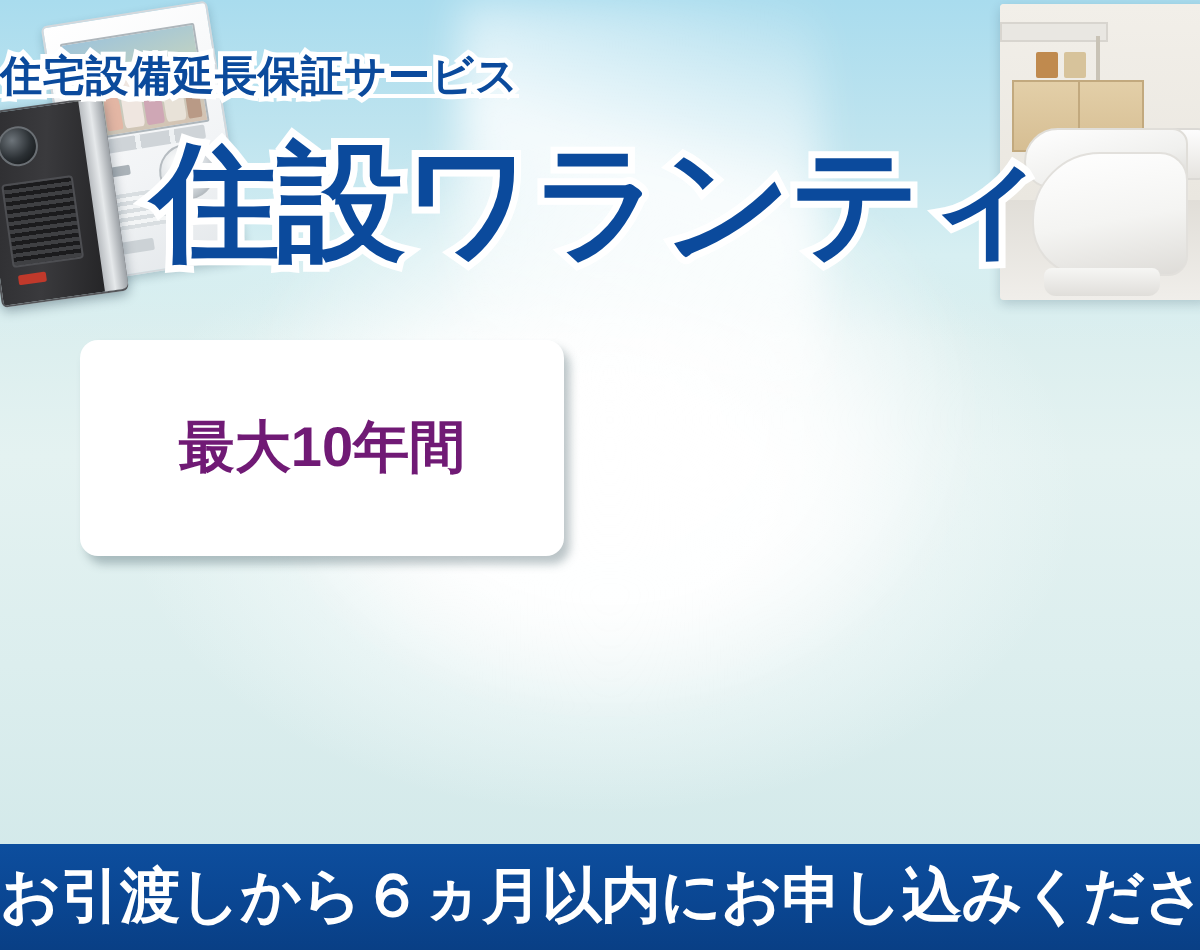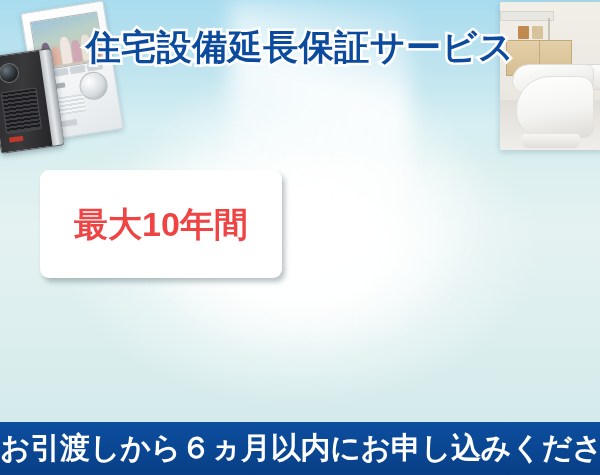--- a/index.html
+++ b/index.html
@@ -217,29 +217,29 @@
     width: 58px; height: 14px;
     background: linear-gradient(180deg,#f6f6f4 0%, #e0dedA 100%);
     border-radius: 4px 4px 6px 6px;
   }
 
   
   .subtitle {
     position: absolute;
     left: 0; top: 24px;
     width: 600px;
-    text-align: center;
-    font-size: 35px;
+    font-size: 21px;
     font-weight: bold;
     letter-spacing: 0.5px;
     color: #0b4a9c;
     white-space: nowrap;
     -webkit-text-stroke: 5px #ffffff;
     paint-order: stroke fill;
     z-index: 6;
+    text-decoration: underline;
   }
   .maintitle {
     position: absolute;
     left: 0; top: 58px;
     width: 600px;
     text-align: center;
     font-size: 64px;
     font-weight: bold;
     letter-spacing: -1px;
     color: #0b4a9c;
@@ -263,23 +263,23 @@
   }
   .feature-box {
     background: #ffffff;
     border-radius: 9px;
     box-shadow: 3px 4px 5px rgba(60,85,95,0.35);
     display: flex;
     align-items: center;
     justify-content: center;
   }
   .feature-label {
-    font-size: 34px;
+    font-size: 28px;
     font-weight: bold;
-    color: #ef4444;
+    color: #701a75;
     letter-spacing: 0px;
     white-space: nowrap;
     line-height: 1;
   }
 
   
   .bottom-bar {
     position: absolute;
     left: 0; bottom: 0;
     width: 600px; height: 53px;
@@ -340,20 +340,21 @@
     <div class="bath-box b1"></div>
     <div class="bath-box b2"></div>
     <div class="bath-stick"></div>
     <div class="toilet-tank"></div>
     <div class="toilet-lid"></div>
     <div class="toilet-body"></div>
     <div class="toilet-base"></div>
   </div>
 
   <div class="subtitle">住宅設備延長保証サービス</div>
+  <div class="maintitle">住設ワランティ</div>
 
   <div class="features">
     <div class="feature-box">
       <span class="feature-label">最大10年間</span>
     </div>
   </div>
 
   <div class="bottom-bar">
     <div class="bottom-text">お引渡しから６ヵ月以内にお申し込みください</div>
   </div>

